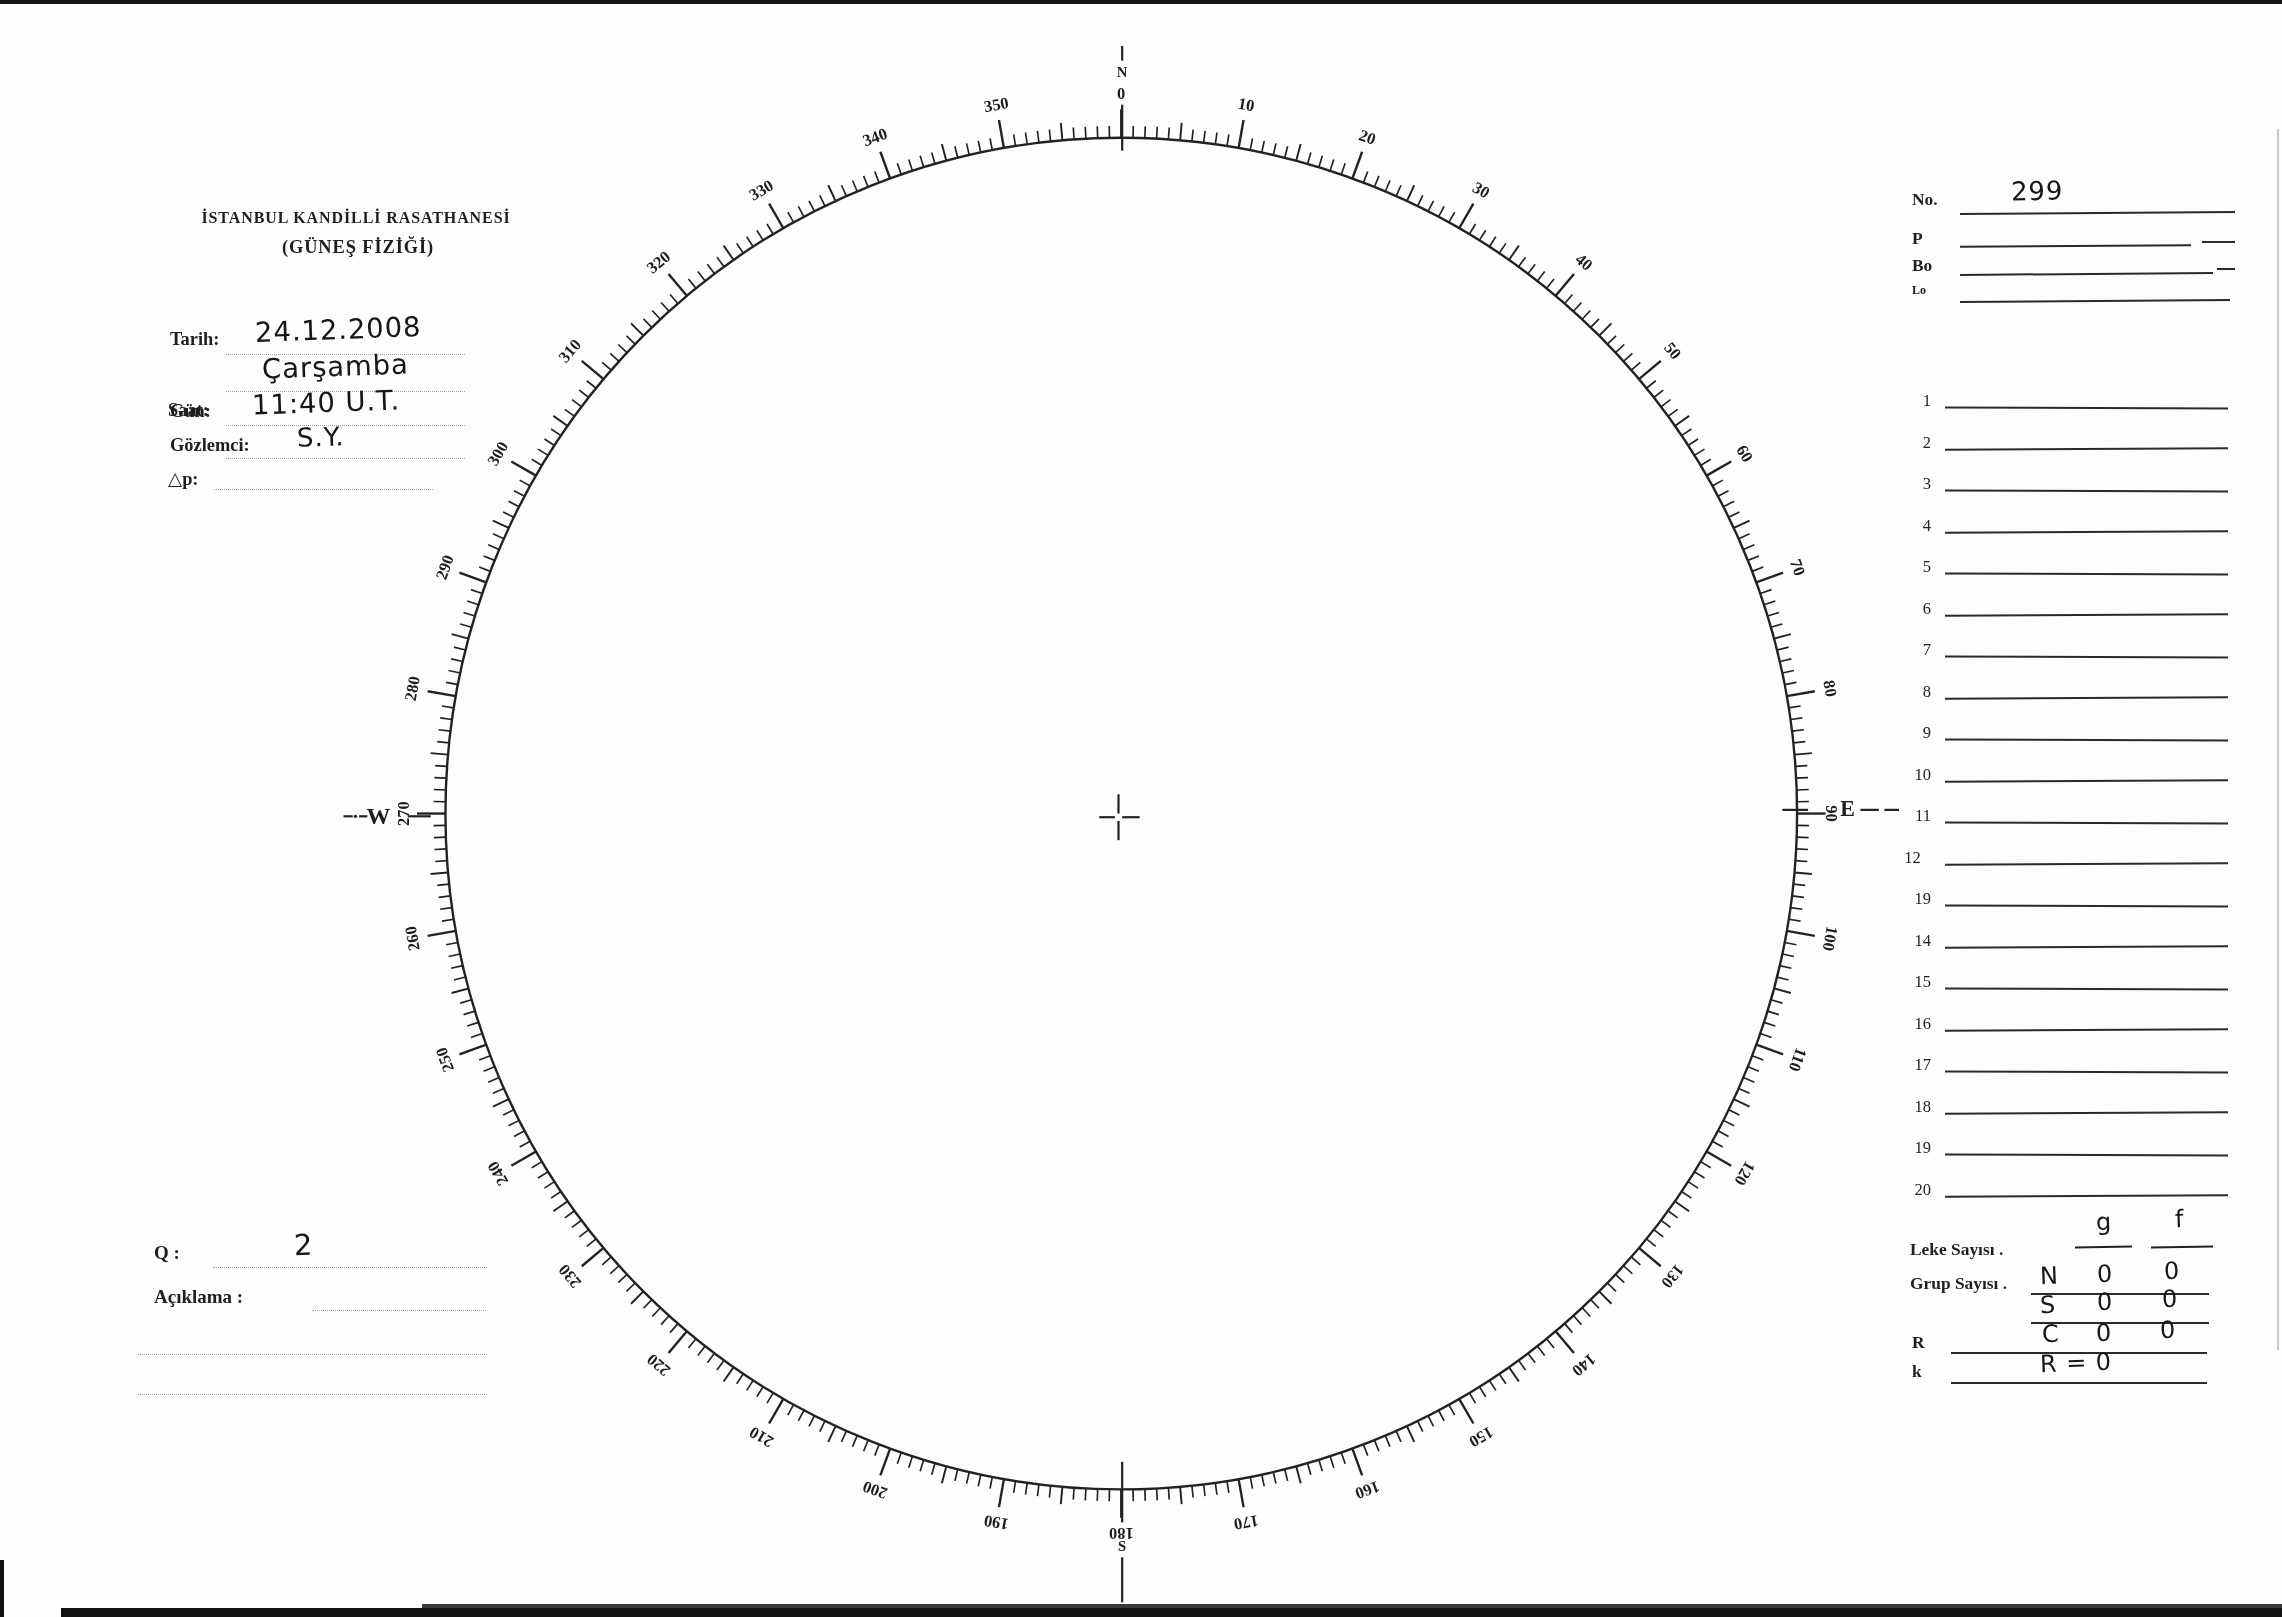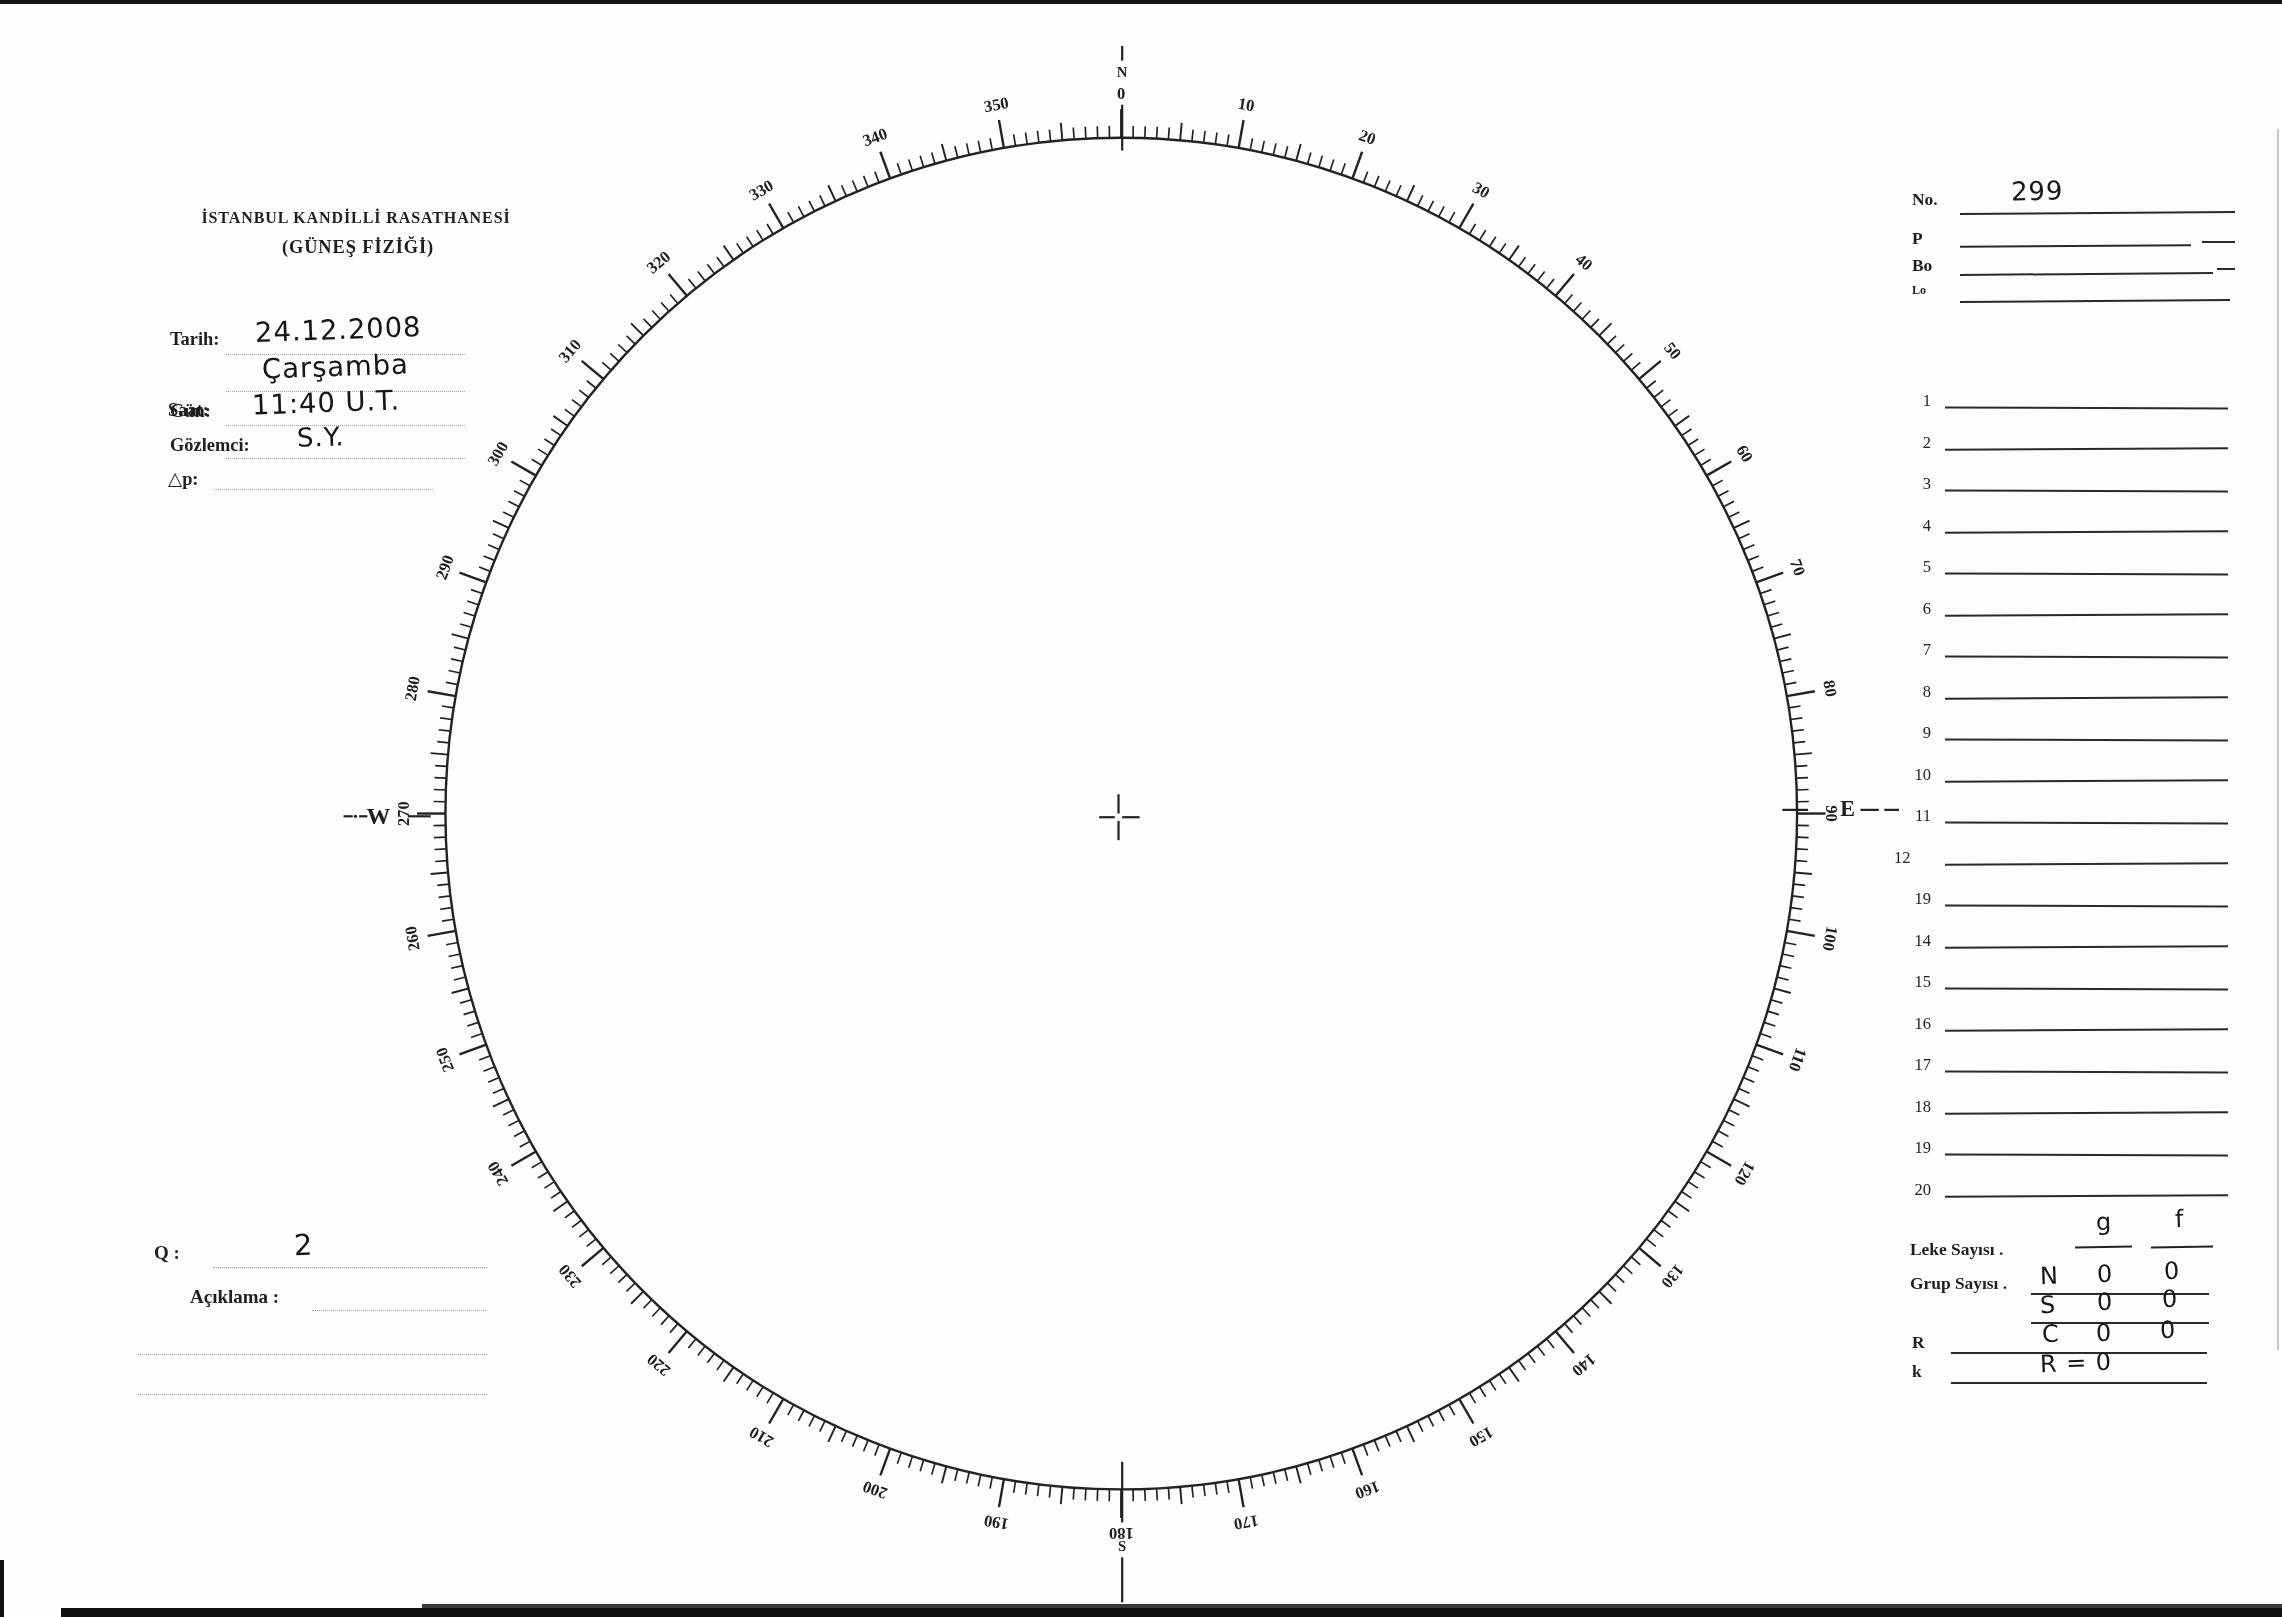--- a/index.html
+++ b/index.html
@@ -508,21 +508,21 @@
     <div class="num abs" style="left: 1894px; top: 640px; width: 37px; text-align: right;">7</div>
     <div class="sline abs" style="left: 1945px; top: 656px; width: 283px; transform: rotate(0.2deg);"></div>
     <div class="num abs" style="left: 1894px; top: 682px; width: 37px; text-align: right;">8</div>
     <div class="sline abs" style="left: 1945px; top: 697px; width: 283px; transform: rotate(-0.3deg);"></div>
     <div class="num abs" style="left: 1894px; top: 723px; width: 37px; text-align: right;">9</div>
     <div class="sline abs" style="left: 1945px; top: 739px; width: 283px; transform: rotate(0.2deg);"></div>
     <div class="num abs" style="left: 1894px; top: 765px; width: 37px; text-align: right;">10</div>
     <div class="sline abs" style="left: 1945px; top: 780px; width: 283px; transform: rotate(-0.3deg);"></div>
     <div class="num abs" style="left: 1894px; top: 806px; width: 37px; text-align: right;">11</div>
     <div class="sline abs" style="left: 1945px; top: 822px; width: 283px; transform: rotate(0.2deg);"></div>
-    <div class="num abs" style="left: 1894px; top: 848px; width: 37px; text-align: left;">12</div>
+    <div class="num abs" style="left: 1894px; top: 848px; width: 37px; text-align: center;">12</div>
     <div class="sline abs" style="left: 1945px; top: 863px; width: 283px; transform: rotate(-0.3deg);"></div>
     <div class="num abs" style="left: 1894px; top: 889px; width: 37px; text-align: right;">19</div>
     <div class="sline abs" style="left: 1945px; top: 905px; width: 283px; transform: rotate(0.2deg);"></div>
     <div class="num abs" style="left: 1894px; top: 931px; width: 37px; text-align: right;">14</div>
     <div class="sline abs" style="left: 1945px; top: 946px; width: 283px; transform: rotate(-0.3deg);"></div>
     <div class="num abs" style="left: 1894px; top: 972px; width: 37px; text-align: right;">15</div>
     <div class="sline abs" style="left: 1945px; top: 988px; width: 283px; transform: rotate(0.2deg);"></div>
     <div class="num abs" style="left: 1894px; top: 1014px; width: 37px; text-align: right;">16</div>
     <div class="sline abs" style="left: 1945px; top: 1029px; width: 283px; transform: rotate(-0.3deg);"></div>
     <div class="num abs" style="left: 1894px; top: 1055px; width: 37px; text-align: right;">17</div>
@@ -556,17 +556,17 @@
     <div class="hand abs" style="left: 2160px; top: 1318px; font-size: 24px;">0</div>
     <div class="sline abs" style="left: 1951px; top: 1352px; width: 256px; height: 1.5px;"></div>
     <div class="plabel abs" style="left: 1912px; top: 1361px; font-size: 17.4px;">k</div>
     <div class="hand abs" style="left: 2040px; top: 1351px; font-size: 24px;">R = 0</div>
     <div class="sline abs" style="left: 1951px; top: 1382px; width: 256px; height: 1.5px;"></div>
   </div>
 
 <div class="abs plabel" style="left:154px;top:1242px;font-size:19px;">Q :</div>
 <div class="abs hand" style="left:294px;top:1231px;font-size:29px;">2</div>
 <div class="abs dline" style="left:213px;top:1267px;width:274px;"></div>
-<div class="abs plabel" style="left:154px;top:1286px;font-size:19px;margin-left:36px;">Açıklama :</div>
+<div class="abs plabel" style="left:154px;top:1286px;font-size:19px;">Açıklama :</div>
 <div class="abs dline" style="left:312px;top:1310px;width:174px;"></div>
 <div class="abs dline" style="left:138px;top:1354px;width:349px;"></div>
 <div class="abs dline" style="left:138px;top:1394px;width:349px;"></div>
 
 
 </body></html>

